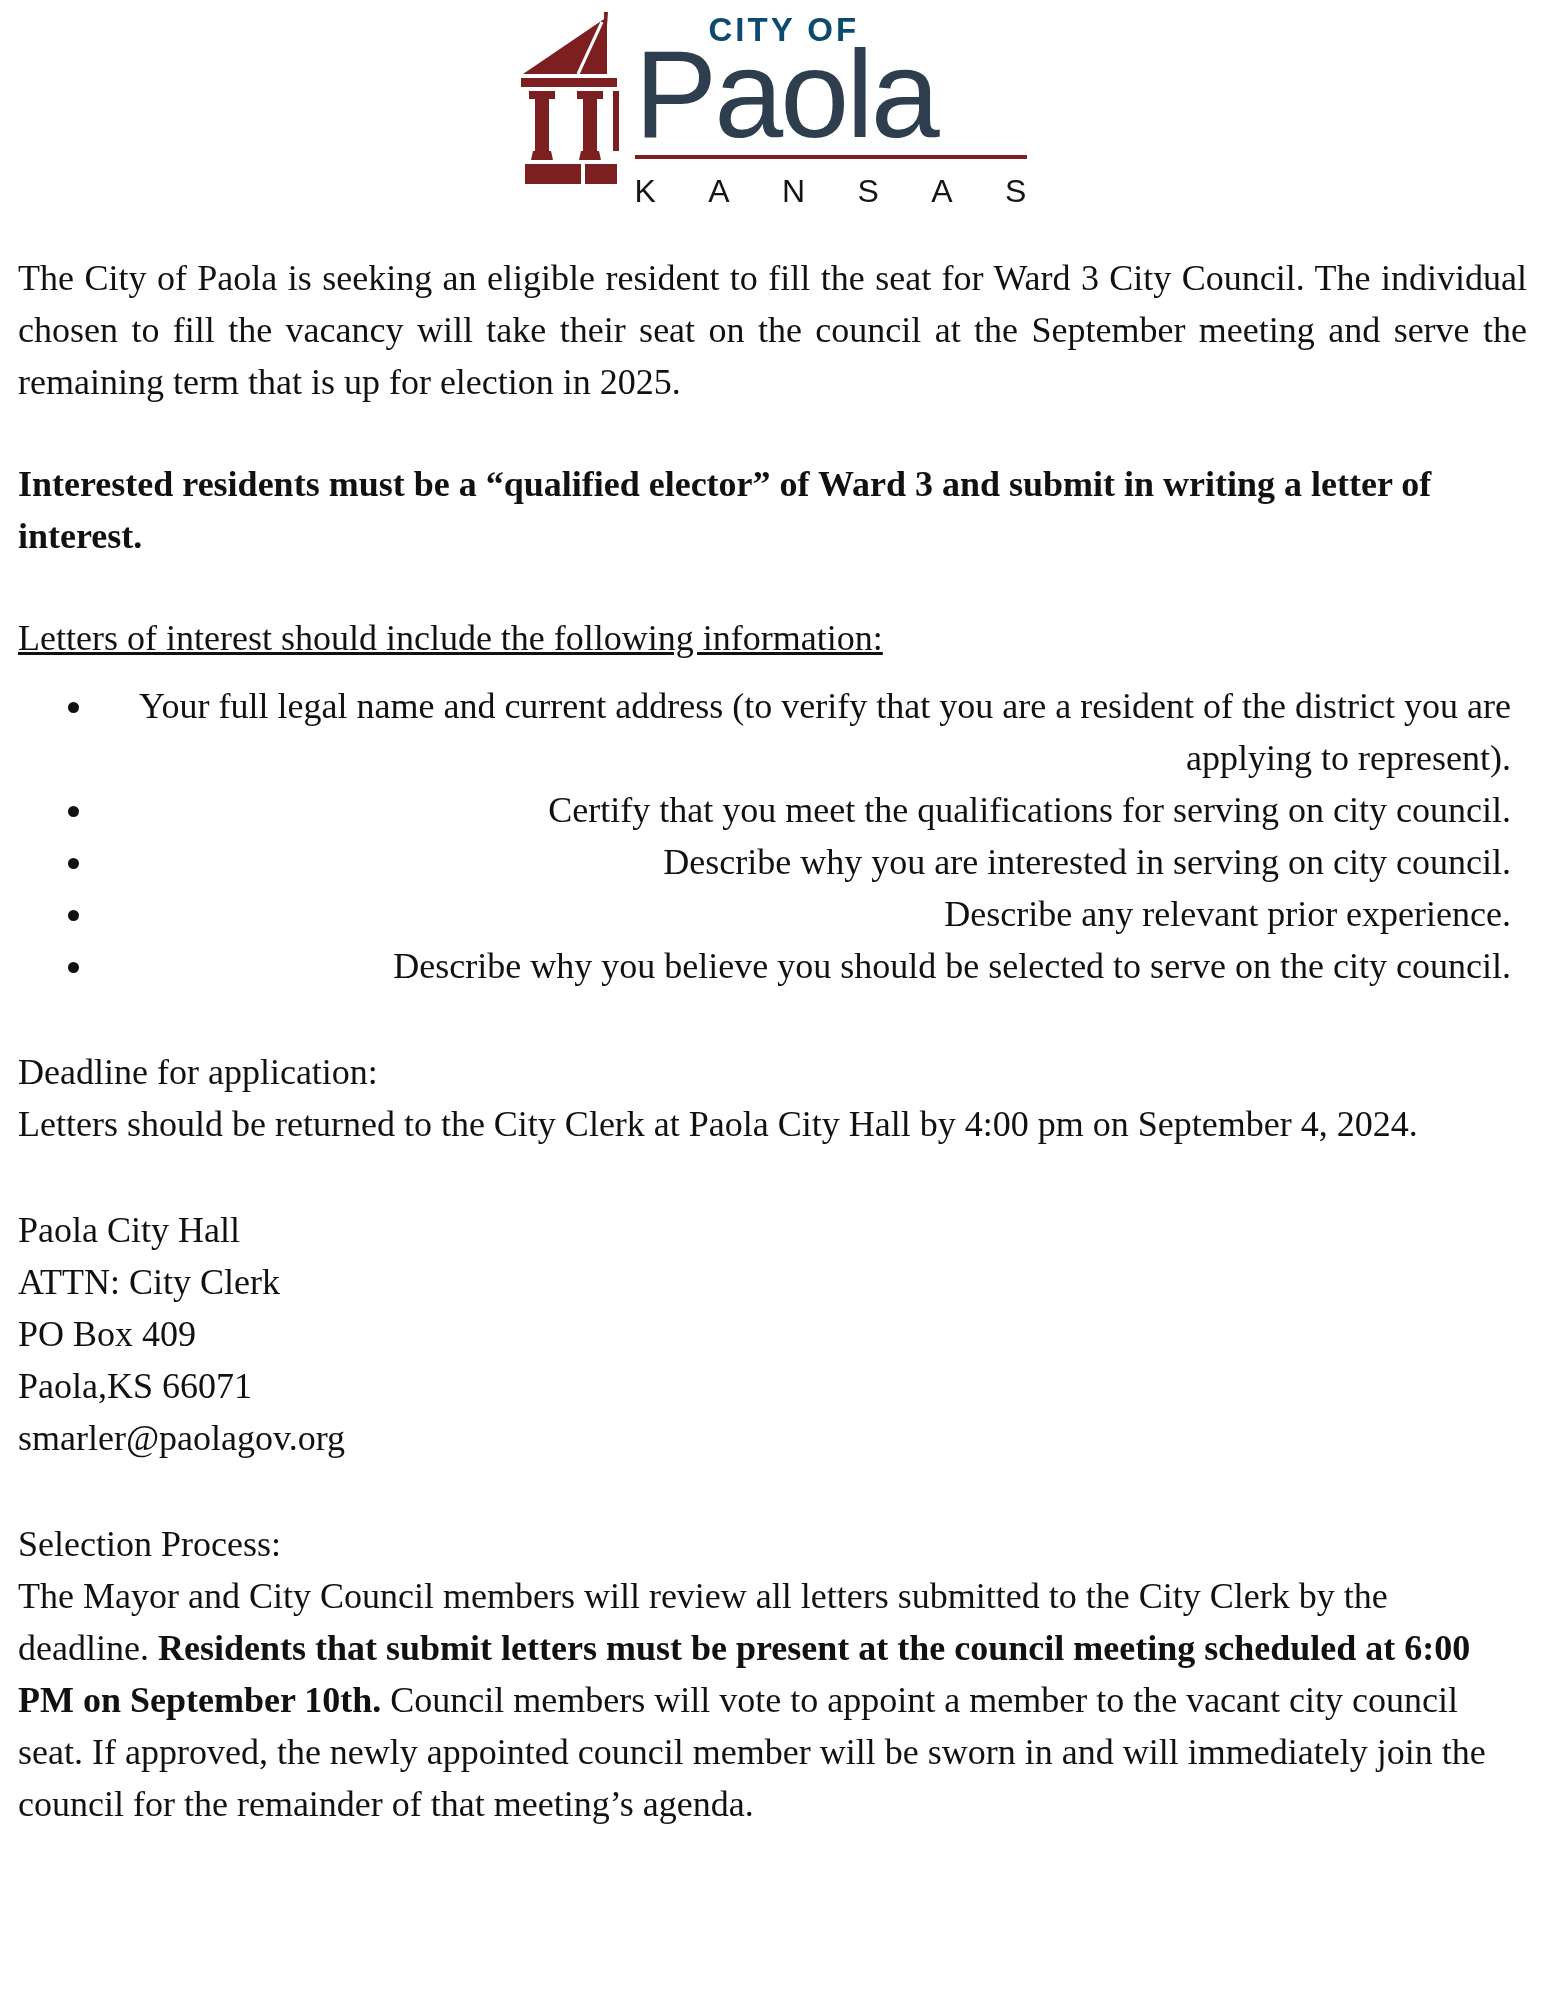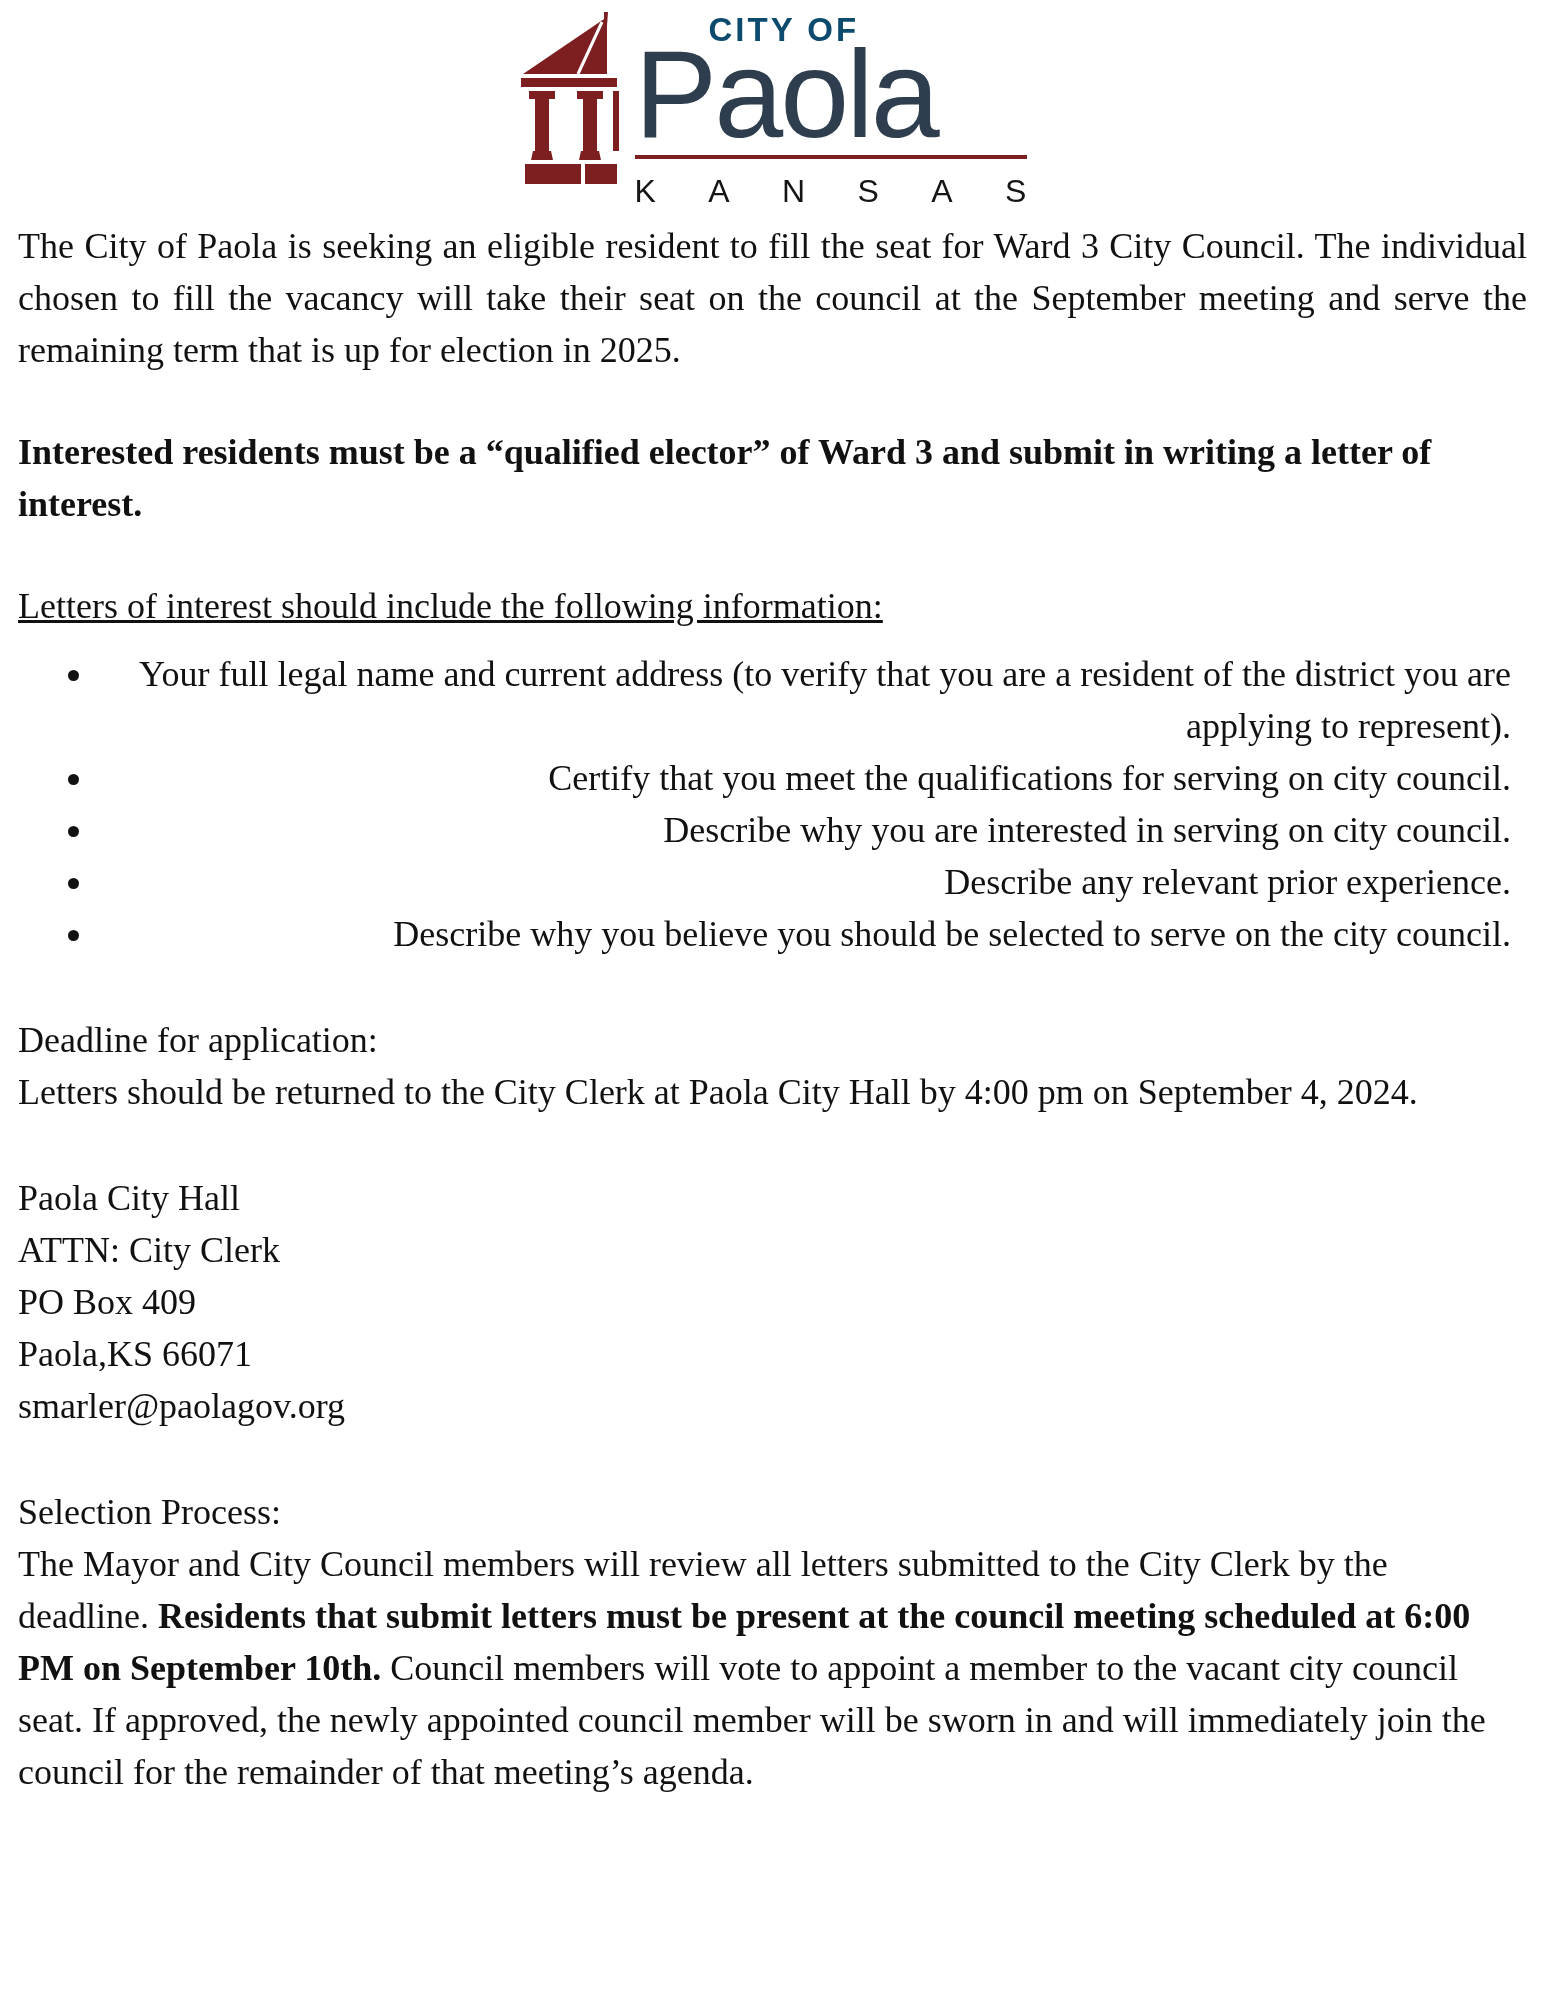--- a/index.html
+++ b/index.html
@@ -51,21 +51,21 @@
     font-size: 32px;
     color: #151515;
     margin-top: 6px;
     display: flex;
     justify-content: space-between;
   }
 
   
   .content { padding: 0 18px; }
   p { margin: 0; }
-  .p-intro { margin-top: 28px; text-align: justify; }
+  .p-intro { margin-top: 60px; text-align: justify; }
   .p-bold  { margin-top: 50px; font-weight: bold; }
   .h-underline { margin-top: 50px; text-decoration: underline; }
   ul.reqs { margin: 16px; padding-left: 62px; text-align: right; }
   ul.reqs li { padding-left: 8px; }
   .block { margin-top: 54px; }
   .bold-inline { font-weight: bold; }
 </style>
 </head>
 <body>
 

